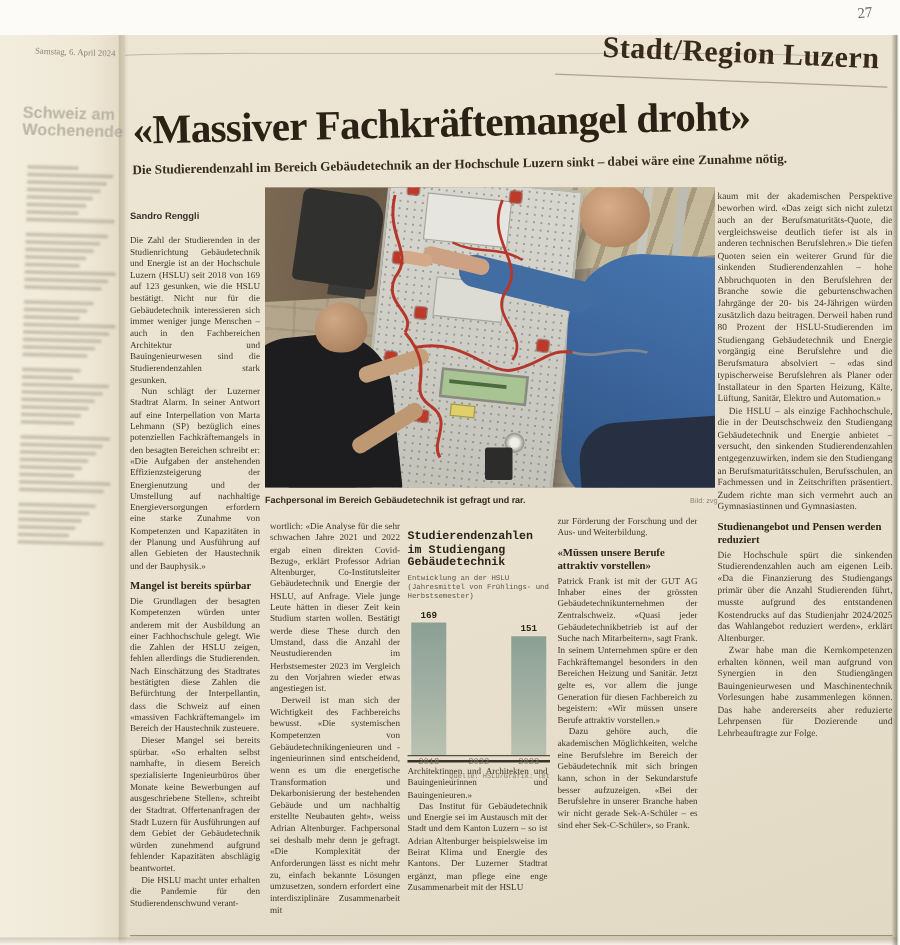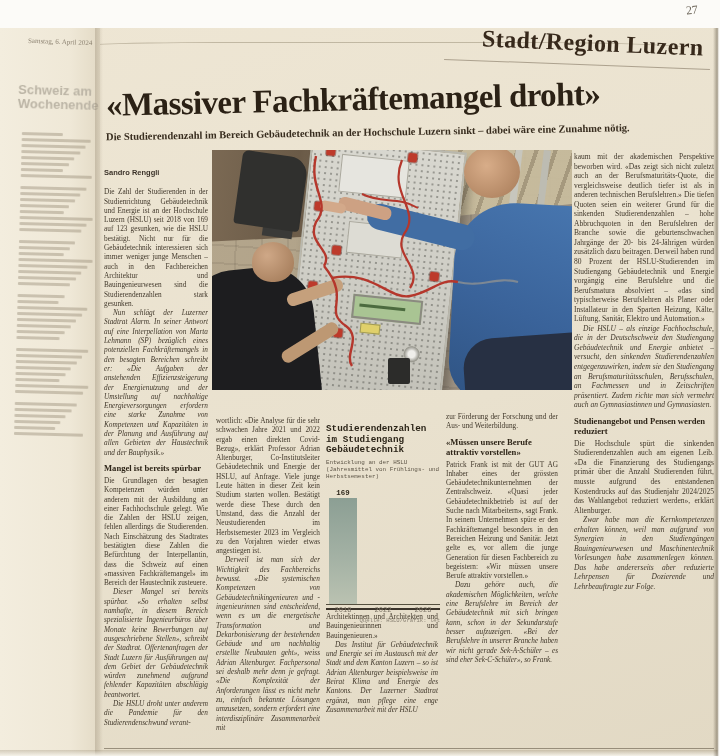--- a/index.html
+++ b/index.html
@@ -39,21 +39,21 @@
             color:#382d1f;transform:rotate(-1deg);}
   .columns{position:absolute;left:104px;top:122px;width:612px;height:596px;}
   .col{position:absolute;top:0;bottom:0;font-size:7.3px;line-height:9.3px;text-align:justify;
        color:#41382b;overflow:hidden;hyphens:auto;}
   .c0{left:0;width:104px;padding-top:18px;}
   .c1{left:112px;width:104px;padding-top:266px;}
   .c2{left:222px;width:112px;padding-top:462px;}
   .c3{left:342px;width:112px;padding-top:262px;}
   .c4{left:470px;width:140px;padding-top:2px;font-size:7.5px;line-height:9.55px;}
   .blk{margin:0;}
-  .blk.ind{text-indent:9px;font-style:italic;}
+  .blk.ind{text-indent:9px;}
   .byline{font-family:"Liberation Sans",sans-serif;font-weight:700;font-size:7.5px;color:#3c332a;
           margin:0 0 10px 0;}
   h3.subhead{font-size:8.6px;line-height:10px;margin:6px 0 3px 0;color:#2e2518;text-align:left;}
   
   .photo{position:absolute;left:108px;top:0;width:360px;height:240px;margin:0;overflow:hidden;
          background:
            repeating-linear-gradient(92deg,rgba(60,50,40,.10) 0 2px,transparent 2px 26px),
            repeating-linear-gradient(4deg,rgba(60,50,40,.10) 0 2px,transparent 2px 18px),
            linear-gradient(100deg,#b4a68c 0%,#b0a289 45%,#9b9184 75%,#8f867b 100%);}
   .ph-wall{position:absolute;left:-8px;top:-8px;width:150px;height:96px;
@@ -205,21 +205,21 @@
     <p class="subtitle">Die Studierendenzahl im Bereich Gebäudetechnik an der Hochschule Luzern sinkt – dabei wäre eine Zunahme nötig.</p>
 
     <div class="columns">
       <div class="col c0">
           <p class="byline">Sandro Renggli</p>
           <p class="blk">Die Zahl der Studierenden in der Studienrichtung Gebäudetechnik und Energie ist an der Hochschule Luzern (HSLU) seit 2018 von 169 auf 123 gesunken, wie die HSLU bestätigt. Nicht nur für die Gebäudetechnik interessieren sich immer weniger junge Menschen – auch in den Fachbereichen Architektur und Bauingenieurwesen sind die Studierendenzahlen stark gesunken.</p>
           <p class="blk ind">Nun schlägt der Luzerner Stadtrat Alarm. In seiner Antwort auf eine Interpellation von Marta Lehmann (SP) bezüglich eines potenziellen Fachkräftemangels in den besagten Bereichen schreibt er: «Die Aufgaben der anstehenden Effizienzsteigerung der Energienutzung und der Umstellung auf nachhaltige Energieversorgungen erfordern eine starke Zunahme von Kompetenzen und Kapazitäten in der Planung und Ausführung auf allen Gebieten der Haustechnik und der Bauphysik.»</p>
           <h3 class="subhead">Mangel ist bereits spürbar</h3>
           <p class="blk">Die Grundlagen der besagten Kompetenzen würden unter anderem mit der Ausbildung an einer Fachhochschule gelegt. Wie die Zahlen der HSLU zeigen, fehlen allerdings die Studierenden. Nach Einschätzung des Stadtrates bestätigten diese Zahlen die Befürchtung der Interpellantin, dass die Schweiz auf einen «massiven Fachkräftemangel» im Bereich der Haustechnik zusteuere.</p>
           <p class="blk ind">Dieser Mangel sei bereits spürbar. «So erhalten selbst namhafte, in diesem Bereich spezialisierte Ingenieurbüros über Monate keine Bewerbungen auf ausgeschriebene Stellen», schreibt der Stadtrat. Offertenanfragen der Stadt Luzern für Ausführungen auf dem Gebiet der Gebäudetechnik würden zunehmend aufgrund fehlender Kapazitäten abschlägig beantwortet.</p>
-          <p class="blk ind">Die HSLU droht unter anderem die Pandemie für den Studierendenschwund verant-</p>
+          <p class="blk ind">Die HSLU macht unter erhalten die Pandemie für den Studierendenschwund verant-</p>
         </div>
       <div class="col c1">
           <p class="blk">wortlich: «Die Analyse für die sehr schwachen Jahre 2021 und 2022 ergab einen direkten Covid-Bezug», erklärt Professor Adrian Altenburger, Co-Institutsleiter Gebäudetechnik und Energie der HSLU, auf Anfrage. Viele junge Leute hätten in dieser Zeit kein Studium starten wollen. Bestätigt werde diese These durch den Umstand, dass die Anzahl der Neustudierenden im Herbstsemester 2023 im Vergleich zu den Vorjahren wieder etwas angestiegen ist.</p>
           <p class="blk ind">Derweil ist man sich der Wichtigkeit des Fachbereichs bewusst. «Die systemischen Kompetenzen von Gebäudetechnikingenieuren und -ingenieurinnen sind entscheidend, wenn es um die energetische Transformation und Dekarbonisierung der bestehenden Gebäude und um nachhaltig erstellte Neubauten geht», weiss Adrian Altenburger. Fachpersonal sei deshalb mehr denn je gefragt. «Die Komplexität der Anforderungen lässt es nicht mehr zu, einfach bekannte Lösungen umzusetzen, sondern erfordert eine interdisziplinäre Zusammenarbeit mit</p>
         </div>
       <div class="col c2">
           <p class="blk">Architektinnen und Architekten und Bauingenieurinnen und Bauingenieuren.»</p>
           <p class="blk ind">Das Institut für Gebäudetechnik und Energie sei im Austausch mit der Stadt und dem Kanton Luzern – so ist Adrian Altenburger beispielsweise im Beirat Klima und Energie des Kantons. Der Luzerner Stadtrat ergänzt, man pflege eine enge Zusammenarbeit mit der HSLU</p>
         </div>
       <div class="col c3">
@@ -272,28 +272,36 @@
         <svg width="360" height="240" viewBox="0 0 360 240">
           <path d="M104 6 C 96 40, 120 52, 104 72 C 94 94, 122 100, 112 116" fill="none" stroke="#b5372c" stroke-width="2.4"></path>
           <path d="M112 116 C 140 150, 110 160, 134 176 C 150 188, 132 204, 140 216" fill="none" stroke="#b5372c" stroke-width="2.4"></path>
           <path d="M190 10 C 176 44, 210 60, 192 84 C 180 104, 212 118, 198 138" fill="none" stroke="#b5372c" stroke-width="2.2"></path>
           <path d="M120 128 C 160 120, 178 150, 198 146 C 220 142, 228 128, 246 132" fill="none" stroke="#b5372c" stroke-width="2.4"></path>
           <path d="M246 132 C 270 138, 284 126, 306 132" fill="none" stroke="#7d8894" stroke-width="2.2"></path>
           <path d="M150 44 C 170 54, 186 46, 206 58" fill="none" stroke="#b5372c" stroke-width="2"></path>
         </svg>
       </figure>
 
+      <div class="caption-row">
+        <span class="caption">Fachpersonal im Bereich Gebäudetechnik ist gefragt und rar.</span>
+        <span class="credit">Bild: zvg</span>
+      </div>
 
       <div class="chart">
         <p class="chart-title">Studierendenzahlen im Studiengang Gebäudetechnik</p>
         <p class="chart-sub">Entwicklung an der HSLU (Jahresmittel von Frühlings- und Herbstsemester)</p>
         <div class="bars">
             <div class="bargroup">
               <div class="valnum">169</div>
               <div class="bar" style="height: 106px;"></div>
+            </div>
+            <div class="bargroup">
+              <div class="valnum">151</div>
+              <div class="bar" style="height: 95px;"></div>
             </div>
           </div>
         <div class="xlabels">
             <span>2018</span>
             <span>2022</span>
             <span>2023</span>
           </div>
         <div class="chart-src">Quelle: HSLU/Grafik: let</div>
       </div>
     </div>

